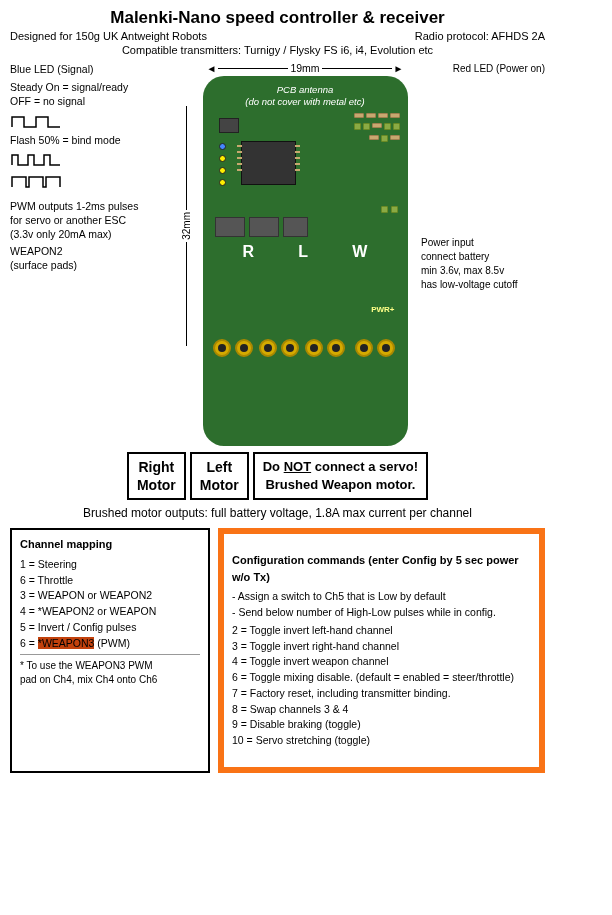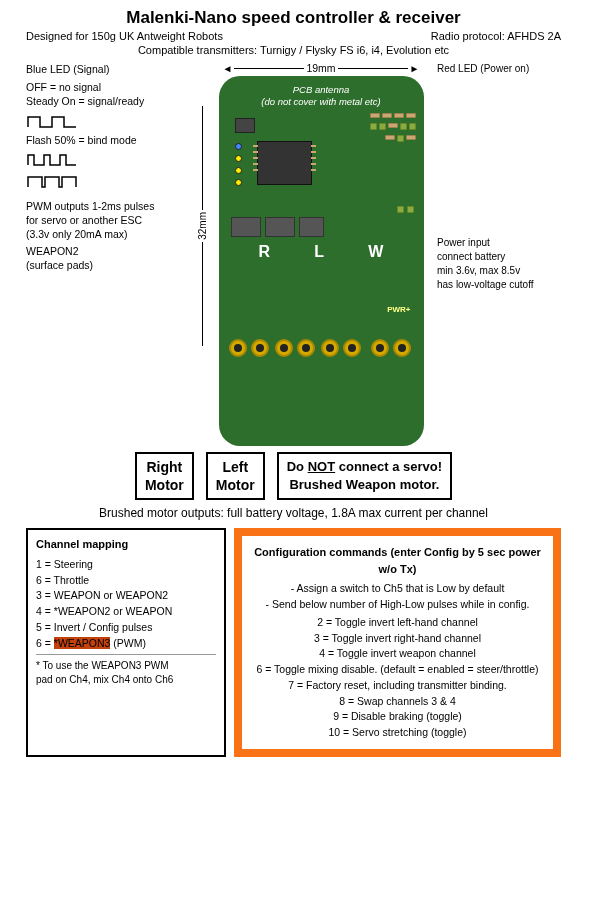--- a/index.html
+++ b/index.html
@@ -10,21 +10,20 @@
       font-family: Arial, sans-serif;
       font-size: 12px;
       color: #000;
       position: relative;
       overflow-x: hidden;
     }
 
     .page-wrapper {
       width: 555px;
       padding: 8px 10px;
-      margin-left: 16px;
     }
 
     
     .header-title {
       text-align: center;
       font-size: 17px;
       font-weight: bold;
       margin-bottom: 2px;
     }
     .header-sub {
@@ -138,21 +137,21 @@
       font-size: 10px;
       line-height: 1.35;
       padding-left: 6px;
       position: relative;
     }
 
     
     .motor-box-row {
       display: flex;
       align-items: flex-start;
-      gap: 12px;
+      gap: 4px;
       margin: 4px 0 6px 0;
       justify-content: center;
     }
 
     .motor-box {
       border: 2px solid #000;
       padding: 4px 8px;
       text-align: center;
       font-size: 14px;
       font-weight: bold;
@@ -199,26 +198,25 @@
       margin-bottom: 4px;
       font-size: 11px;
     }
 
     .highlight-yellow {
       background: #c2410c;
       display: inline;
     }
 
     .config-box {
-      border: 8px solid #f97316;
-      padding: 8px 8px;
+      border: 6px solid #f97316;
+      padding: 18px 8px;
       flex: 1;
       font-size: 10.5px;
       line-height: 1.5;
-      text-align: center;
     }
 
     .config-box-title {
       font-weight: bold;
       margin-bottom: 4px;
       font-size: 11px;
     }
 
     
     .pwm-box {
@@ -266,22 +264,22 @@
   </div>
   <div class="header-sub2">Compatible transmitters: Turnigy / Flysky FS i6, i4, Evolution etc</div>
 
   <div class="diagram-area">
 
     <div class="left-annotations">
       <div class="led-annotation">
         <span>Blue LED (Signal)</span>
       </div>
       <div class="signal-states">
+        <div>Steady On = signal/ready</div>
         <div>OFF = no signal</div>
-        <div>Steady On = signal/ready</div>
 
         <svg class="waveform" width="60" height="20">
           <polyline points="2,16 2,6 14,6 14,16 26,16 26,6 38,6 38,16 50,16" fill="none" stroke="#000" stroke-width="1.5"></polyline>
         </svg>
         <div>Flash 50% = bind mode</div>
         <svg class="waveform" width="60" height="20">
           <polyline points="2,16 2,6 8,6 8,16 18,16 18,6 24,6 24,16 34,16 34,6 40,6 40,16 50,16" fill="none" stroke="#000" stroke-width="1.5"></polyline>
         </svg>
         <svg class="waveform" width="60" height="20">
           <polyline points="2,16 2,6 16,6 16,16 19,16 19,6 33,6 33,16 36,16 36,6 50,6 50,16" fill="none" stroke="#000" stroke-width="1.5"></polyline>
@@ -415,21 +413,21 @@
                 <div class="connector-pin"></div>
                 <div class="connector-pin"></div>
               </div>
             </div>
           </div>
         </div>
       </div>
     </div>
 
     <div class="right-annotations">
-      <div style="margin-bottom: 160px;">
+      <div style="margin-bottom: 160px; text-align: right;">
         <span>Red LED (Power on)</span>
       </div>
       <div style="font-size:10px;line-height:1.4;">Power input<br>connect battery<br>min 3.6v, max 8.5v<br>has low-voltage cutoff</div>
     </div>
 
   </div>
 
   <div class="motor-box-row">
     <div class="motor-box">Right<br>Motor</div>
     <div class="motor-box">Left<br>Motor</div>

